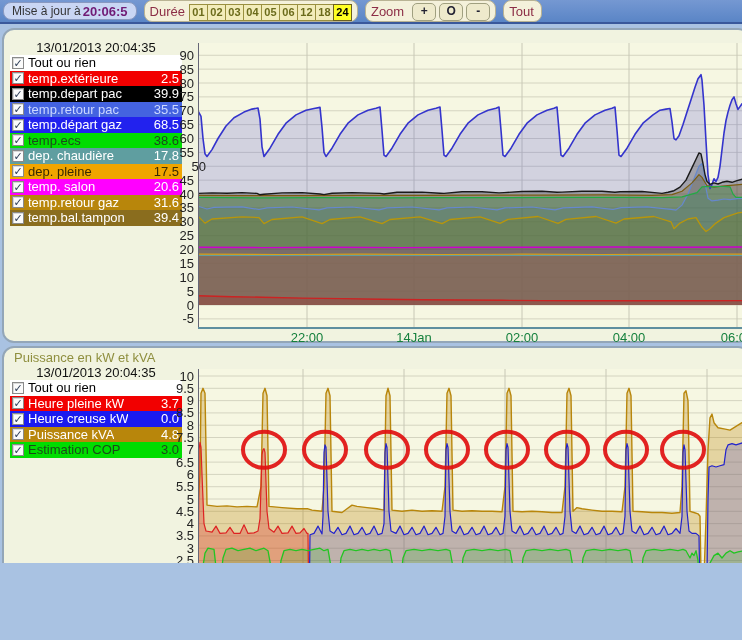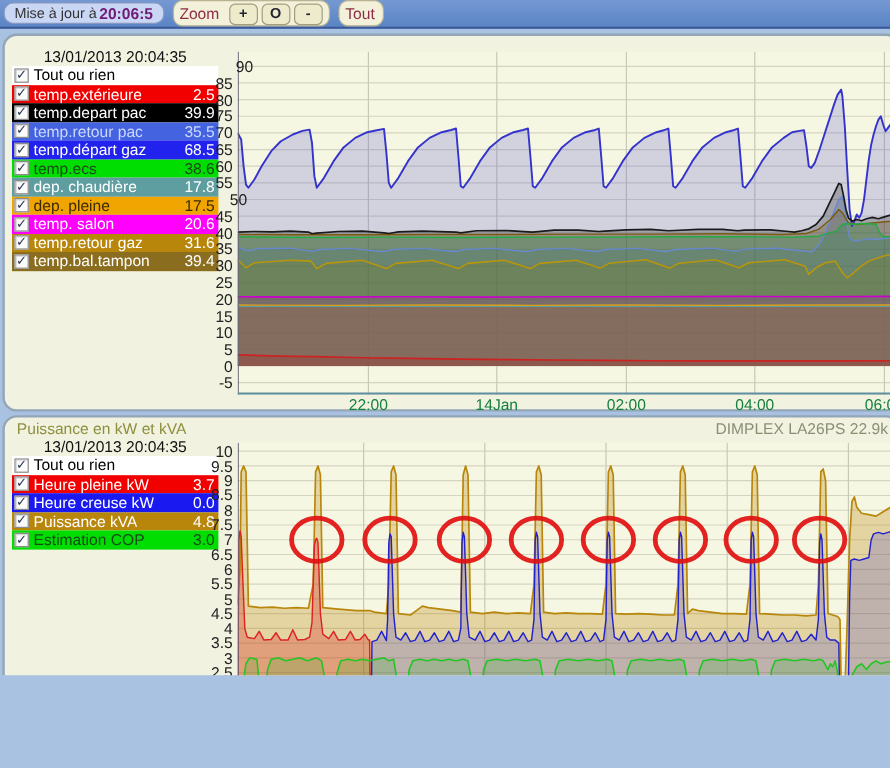--- a/index.html
+++ b/index.html
@@ -58,20 +58,24 @@
 </head>
 <body>
 
 <div class="screen">
 
   <div class="toolbar">
     <button class="tb-btn">
       <span>Mise à jour à </span>
         <b>20:06:5</b>
     </button>
+    <div class="tb-group">
+      <span class="tb-label">Durée</span>
+      <span id="duration-options"><span class="dur-box">01</span><span class="dur-box">02</span><span class="dur-box">03</span><span class="dur-box">04</span><span class="dur-box">05</span><span class="dur-box">06</span><span class="dur-box">12</span><span class="dur-box">18</span><span class="dur-box selected">24</span></span>
+    </div>
     <div class="tb-group">
       <span class="tb-label">Zoom</span>
       <span id="zoom-buttons"><span class="zoom-btn" style="margin-left: 3px;">+</span><span class="zoom-btn" style="margin-left: 3px;">O</span><span class="zoom-btn" style="margin-left: 3px;">-</span></span>
     </div>
     <div class="tb-group">
       <span class="tb-label">Tout</span>
     </div>
 
   </div>
 
@@ -175,21 +179,21 @@
           <path d="M0.0,173.2L7.0,180.1L14.0,176.0L44.0,173.8L61.0,174.6L66.0,180.7L74.0,176.5L104.0,173.8L124.0,180.7L132.0,176.5L162.0,173.8L184.0,180.7L192.0,176.5L222.0,173.8L244.0,180.7L252.0,176.5L282.0,173.8L302.0,180.4L310.0,176.3L340.0,173.5L360.0,180.4L368.0,176.3L398.0,173.5L418.0,180.1L426.0,176.0L456.0,173.5L473.0,178.8L476.0,185.7L482.0,180.1L490.0,176.0L498.0,174.6L504.0,184.3L508.0,188.5L512.0,185.7L518.0,180.1L526.0,174.6L534.0,171.8L540.0,169.9L546.0,169.0" fill="none" stroke="#b8960b" stroke-width="1.3" stroke-linejoin="round"></path>
           <path d="M0.0,154.3L64.0,154.9L124.0,154.6L184.0,154.9L244.0,154.6L304.0,154.6L364.0,154.3L424.0,154.3L464.0,154.6L484.0,153.8L499.0,149.6L504.0,143.8L509.0,143.5L514.0,143.8L519.0,143.5L526.0,143.5L532.0,143.8L535.0,151.0L538.0,154.3L546.0,154.3" fill="none" stroke="#22aa44" stroke-width="1.2" stroke-linejoin="round"></path>
           <path d="M0.0,212.3L104.0,212.3L204.0,212.3L304.0,212.3L404.0,212.3L504.0,212.3L546.0,212.3" fill="none" stroke="#5f9ea0" stroke-width="1.2" stroke-linejoin="round"></path>
           <path d="M0.0,211.2L84.0,211.5L164.0,211.2L244.0,211.5L324.0,211.2L404.0,211.5L484.0,211.2L546.0,211.2" fill="none" stroke="#d8a01a" stroke-width="1.2" stroke-linejoin="round"></path>
           <path d="M0.0,204.3L64.0,204.6L134.0,204.3L204.0,204.6L274.0,204.3L344.0,204.3L414.0,204.0L484.0,204.3L546.0,204.0" fill="none" stroke="#cc00cc" stroke-width="1.4" stroke-linejoin="round"></path>
           <path d="M0.0,252.8L34.0,253.7L64.0,254.2L104.0,255.1L144.0,255.6L184.0,256.2L224.0,256.7L264.0,257.0L304.0,257.3L344.0,257.6L384.0,257.7L424.0,257.8L464.0,257.8L504.0,257.7L546.0,257.6" fill="none" stroke="#cc2222" stroke-width="1.4" stroke-linejoin="round"></path>
           <path d="M0.0,150.4L14.0,149.9L29.0,150.2L44.0,149.6L59.0,150.4L62.0,151.8L66.0,151.3L84.0,149.9L104.0,149.6L122.0,151.0L126.0,151.6L134.0,150.2L154.0,149.6L182.0,150.4L186.0,151.0L199.0,149.3L224.0,149.1L242.0,150.2L246.0,150.4L264.0,148.8L284.0,148.8L301.0,149.9L306.0,149.6L324.0,148.5L344.0,148.2L359.0,149.3L364.0,149.1L384.0,148.2L404.0,148.2L417.0,149.3L422.0,148.8L444.0,148.5L459.0,149.9L464.0,150.4L470.0,149.3L476.0,147.7L482.0,144.1L488.0,137.1L494.0,124.6L498.0,116.3L501.0,109.9L503.0,110.8L505.0,120.5L507.0,131.6L509.0,138.5L512.0,141.3L516.0,139.9L520.0,141.0L524.0,139.3L529.0,138.2L534.0,139.3L539.0,137.7L546.0,135.7" fill="none" stroke="#1a1a1a" stroke-width="1.4" stroke-linejoin="round"></path>
           <line x1="0.5" y1="0" x2="0.5" y2="286" stroke="#667" stroke-width="1"></line>
           <line x1="0" y1="285" x2="546" y2="285" stroke="#5f8f9f" stroke-width="2"></line>
         </svg></div>
-  <div class="ylab" style="left: 165px; top: 17.75px;">90</div>
+  <div class="ylab" style="left: 148px; top: 17.75px;">90</div>
       <div class="ylab" style="left: 148px; top: 31.625px;">85</div>
       <div class="ylab" style="left: 148px; top: 45.5px;">80</div>
       <div class="ylab" style="left: 148px; top: 59.375px;">75</div>
       <div class="ylab" style="left: 148px; top: 73.25px;">70</div>
       <div class="ylab" style="left: 148px; top: 87.125px;">65</div>
       <div class="ylab" style="left: 148px; top: 101px;">60</div>
       <div class="ylab" style="left: 148px; top: 114.875px;">55</div>
       <div class="ylab" style="left: 160px; top: 128.75px;">50</div>
       <div class="ylab" style="left: 148px; top: 142.625px;">45</div>
       <div class="ylab" style="left: 148px; top: 156.5px;">40</div>
@@ -204,21 +208,20 @@
       <div class="ylab" style="left: 148px; top: 281.375px;">-5</div>
       <div class="xlab" style="left: 277px; top: 301px;">22:00</div>
       <div class="xlab" style="left: 384px; top: 301px;">14Jan</div>
       <div class="xlab" style="left: 492px; top: 301px;">02:00</div>
       <div class="xlab" style="left: 599px; top: 301px;">04:00</div>
       <div class="xlab" style="left: 707px; top: 301px;">06:00</div>
     </div>
 
   <div class="panel bottom-panel">
     <div class="panel-title">Puissance en kW et kVA</div>
-    <div class="panel-subtitle">DIMPLEX LA26PS 22.9k</div>
     <div class="legend" id="legend-bottom" style="top:17px">
         <div class="legend-date">13/01/2013 20:04:35</div>
         <div class="legend-row" style="background: rgb(255, 255, 255); color: rgb(0, 0, 0);">
           <span class="cbx">✓</span>
           <span class="lbl">Tout ou rien</span>
         </div>
         <div class="legend-row" style="background: rgb(242, 0, 0); color: rgb(255, 255, 255);">
           <span class="cbx">✓</span>
           <span class="lbl">Heure pleine kW</span>
           <span class="val">3.7</span>

